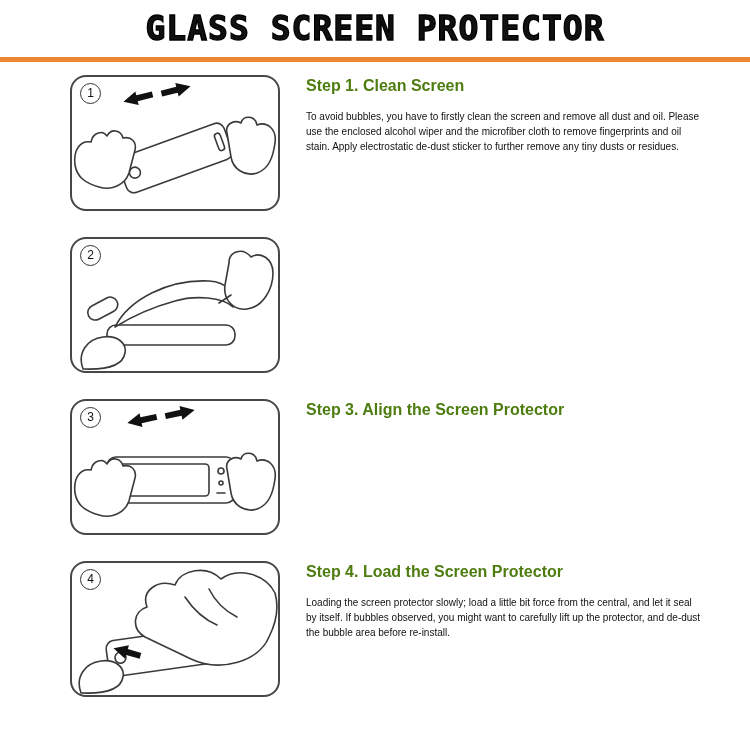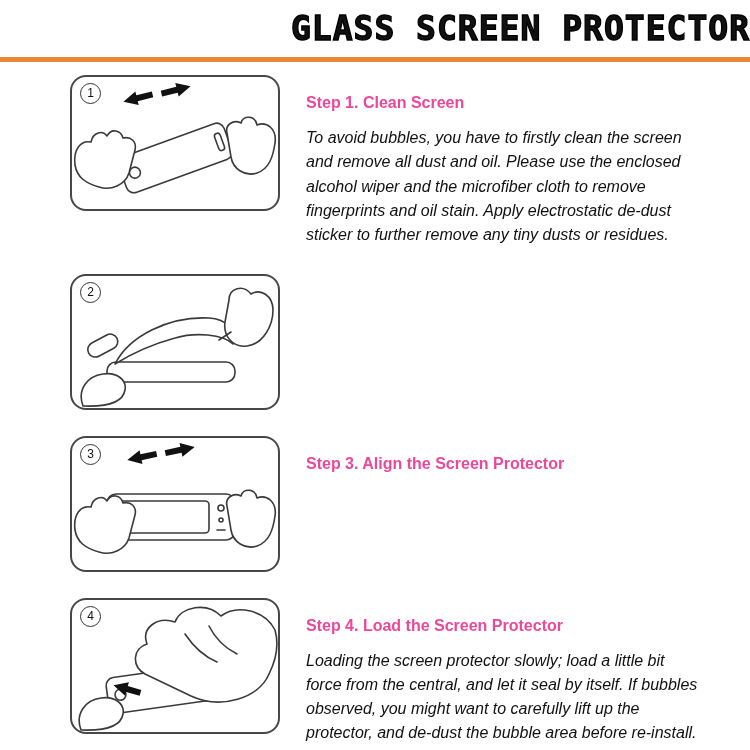--- a/index.html
+++ b/index.html
@@ -1,20 +1,20 @@
 <!DOCTYPE html>
 <html><head>
 <meta charset="utf-8">
 <style>
   html,body { margin:0; padding:0; }
   body {
     width:750px; height:750px; background:#ffffff; overflow:hidden;
     font-family:"Liberation Sans", sans-serif; color:#111;
   }
-  .header { text-align:right; padding-top:10px; }
+  .header { text-align:center; padding-top:10px; }
   .title-line1 {
     font-family:"DejaVu Sans Mono", monospace;
     font-weight:bold; font-size:33px; letter-spacing:1px;
     -webkit-text-stroke:1.3px #000; line-height:1.15;
   }
   .title-line2 {
     font-family:"DejaVu Sans Mono", monospace;
     font-weight:bold; font-size:38px; letter-spacing:4px;
     -webkit-text-stroke:1.5px #000; line-height:1.1; margin-top:2px;
   }
@@ -32,22 +32,22 @@
     background:#fff;
   }
   svg.illus { position:absolute; inset:0; width:100%; height:100%; }
   .illus path, .illus rect, .illus circle, .illus line {
     stroke:#3a3a3a; stroke-width:1.6; fill:none;
     stroke-linecap:round; stroke-linejoin:round;
   }
   .illus .fillhand { fill:#ffffff; }
   .illus .solid, .illus .solid polygon { fill:#111; stroke:none; }
   .step-text { padding-top:2px; width:396px; }
-  .step-heading { font-size:16px; font-weight:bold; margin:17px 0 14px 0; color:#ec4899; }
-  .step-body { font-size:16px; line-height:1.52; margin:0; color:#111;font-style:italic; }
+  .step-heading { font-size:16px; font-weight:bold; margin:0 0 14px 0; color:#4d7c0f; }
+  .step-body { font-size:10px; line-height:1.52; margin:0; color:#111; }
 </style>
 </head>
 <body>
 
 <div class="header">
   <div class="title-line1">GLASS SCREEN PROTECTOR</div>
   <div class="divider" style="background: rgb(237, 135, 51);"></div>
 </div>
 
 <div class="steps">

